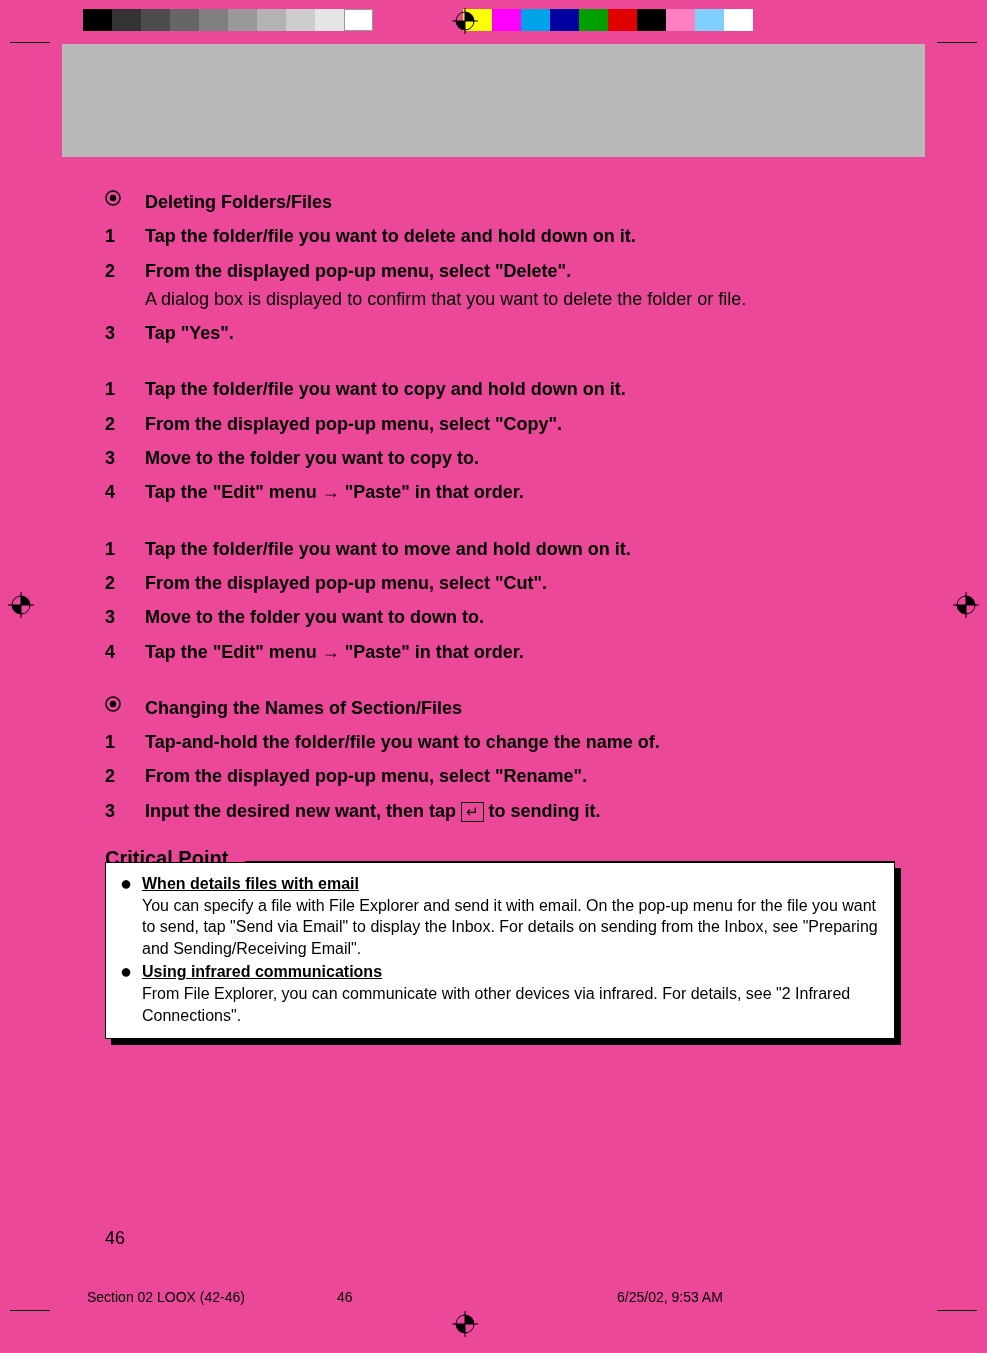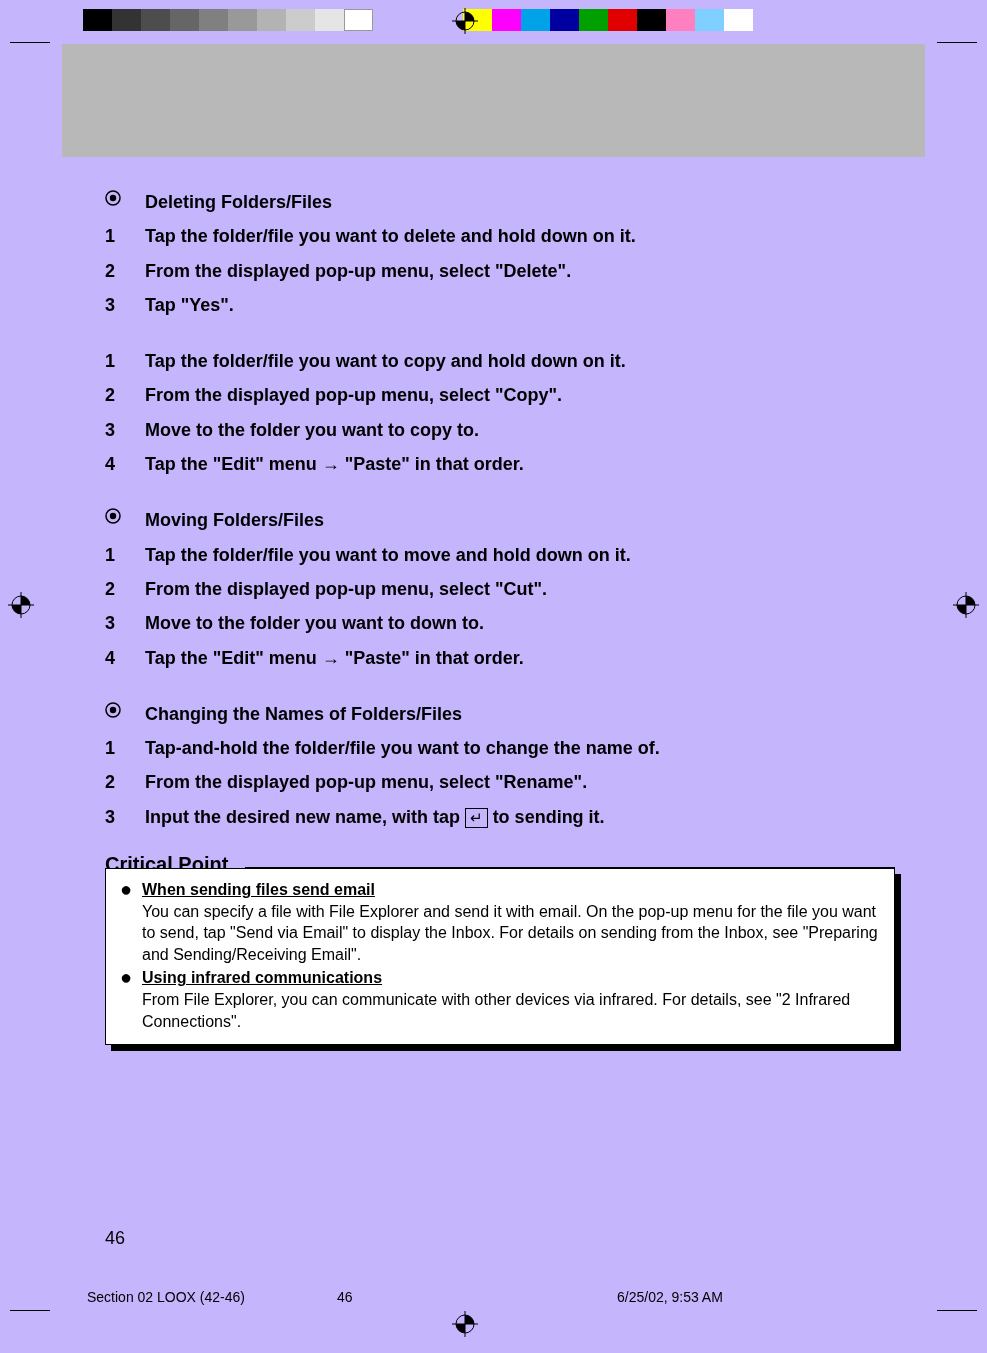--- a/index.html
+++ b/index.html
@@ -1,16 +1,16 @@
 <!DOCTYPE html>
 <html><head>
 <meta charset="utf-8">
 <style>
   html,body{margin:0;padding:0;background:#fff;font-family:Helvetica,Arial,sans-serif;color:#000}
-  .page{width:987px;height:1353px;position:relative;background:#c4b5fd;overflow:hidden}
+  .page{width:987px;height:1353px;position:relative;background:#ec4899;overflow:hidden}
   .colorbar{position:absolute;top:9px;left:83px;display:flex}
   .colorbar .sw{width:29px;height:22px}
   .reg-top{position:absolute;top:8px;left:452px}
   .reg-bottom{position:absolute;bottom:12px;left:452px}
   .reg-left{position:absolute;top:592px;left:8px}
   .reg-right{position:absolute;top:592px;right:8px}
   .crop-tl-h{position:absolute;top:42px;left:10px;width:40px;height:1px;background:#000}
   .crop-tr-h{position:absolute;top:42px;right:10px;width:40px;height:1px;background:#000}
   .crop-bl-h{position:absolute;bottom:42px;left:10px;width:40px;height:1px;background:#000}
   .crop-br-h{position:absolute;bottom:42px;right:10px;width:40px;height:1px;background:#000}
@@ -116,101 +116,92 @@
           </svg>
         </div>
         <div class="txt bold">Deleting Folders/Files</div>
       </div>
       <div class="row">
         <div class="marker">1</div>
         <div class="txt"><span class="bold">Tap the folder/file you want to delete and hold down on it.</span></div>
       </div>
       <div class="row">
         <div class="marker">2</div>
-        <div class="txt"><span class="bold">From the displayed pop-up menu, select "Delete".</span></div>
+        <div class="txt"><span class="bold">From the displayed pop-up menu, select "Delete".</span><div class="note">A dialog box is displayed to confirm that you want to delete the folder or file.</div></div>
       </div>
       <div class="row">
         <div class="marker">3</div>
         <div class="txt"><span class="bold">Tap "Yes".</span></div>
       </div>
       <div class="gap"></div>
       <div class="row">
         <div class="marker">1</div>
         <div class="txt"><span class="bold">Tap the folder/file you want to copy and hold down on it.</span></div>
       </div>
       <div class="row">
         <div class="marker">2</div>
         <div class="txt"><span class="bold">From the displayed pop-up menu, select "Copy".</span></div>
       </div>
       <div class="row">
         <div class="marker">3</div>
         <div class="txt"><span class="bold">Move to the folder you want to copy to.</span></div>
+      </div>
+      <div class="row">
+        <div class="marker">4</div>
+        <div class="txt"><span class="bold">Tap the "Edit" menu → "Paste" in that order.</span></div>
+      </div>
+      <div class="gap"></div>
+      <div class="row">
+        <div class="marker">1</div>
+        <div class="txt"><span class="bold">Tap the folder/file you want to move and hold down on it.</span></div>
+      </div>
+      <div class="row">
+        <div class="marker">2</div>
+        <div class="txt"><span class="bold">From the displayed pop-up menu, select "Cut".</span></div>
+      </div>
+      <div class="row">
+        <div class="marker">3</div>
+        <div class="txt"><span class="bold">Move to the folder you want to down to.</span></div>
       </div>
       <div class="row">
         <div class="marker">4</div>
         <div class="txt"><span class="bold">Tap the "Edit" menu → "Paste" in that order.</span></div>
       </div>
       <div class="gap"></div>
       <div class="row">
         <div class="marker bullet-icon">
           <svg width="16" height="16" viewBox="0 0 16 16">
             <circle cx="8" cy="8" r="7" fill="none" stroke="#000" stroke-width="1.5"></circle>
             <circle cx="8" cy="8" r="3.2" fill="#000"></circle>
           </svg>
         </div>
-        <div class="txt bold">Moving Folders/Files</div>
-      </div>
-      <div class="row">
-        <div class="marker">1</div>
-        <div class="txt"><span class="bold">Tap the folder/file you want to move and hold down on it.</span></div>
-      </div>
-      <div class="row">
-        <div class="marker">2</div>
-        <div class="txt"><span class="bold">From the displayed pop-up menu, select "Cut".</span></div>
-      </div>
-      <div class="row">
-        <div class="marker">3</div>
-        <div class="txt"><span class="bold">Move to the folder you want to down to.</span></div>
-      </div>
-      <div class="row">
-        <div class="marker">4</div>
-        <div class="txt"><span class="bold">Tap the "Edit" menu → "Paste" in that order.</span></div>
-      </div>
-      <div class="gap"></div>
-      <div class="row">
-        <div class="marker bullet-icon">
-          <svg width="16" height="16" viewBox="0 0 16 16">
-            <circle cx="8" cy="8" r="7" fill="none" stroke="#000" stroke-width="1.5"></circle>
-            <circle cx="8" cy="8" r="3.2" fill="#000"></circle>
-          </svg>
-        </div>
-        <div class="txt bold">Changing the Names of Folders/Files</div>
+        <div class="txt bold">Changing the Names of Section/Files</div>
       </div>
       <div class="row">
         <div class="marker">1</div>
         <div class="txt"><span class="bold">Tap-and-hold the folder/file you want to change the name of.</span></div>
       </div>
       <div class="row">
         <div class="marker">2</div>
         <div class="txt"><span class="bold">From the displayed pop-up menu, select "Rename".</span></div>
       </div>
       <div class="row">
         <div class="marker">3</div>
-        <div class="txt"><span class="bold">Input the desired new name, with tap </span><span class="enter-key">↵</span><span class="bold"> to sending it.</span></div>
+        <div class="txt"><span class="bold">Input the desired new want, then tap </span><span class="enter-key">↵</span><span class="bold"> to sending it.</span></div>
       </div>
       <div class="cp-heading">Critical Point</div>
       <div class="cp-wrap">
         <div class="cp-rule"></div>
       </div>
       <div class="cp-box-shadow">
         <div class="cp-shadow"></div>
         <div class="cp-box">
           <div class="cp-item">
             <div class="cp-dot">●</div>
-            <div class="cp-body"><span class="bold" style="text-decoration:underline">When sending files send email</span><br><span>You can specify a file with File Explorer and send it with email. On the pop-up menu for the file you want to send, tap "Send via Email" to display the Inbox. For details on sending from the Inbox, see "Preparing and Sending/Receiving Email".</span></div>
+            <div class="cp-body"><span class="bold" style="text-decoration:underline">When details files with email</span><br><span>You can specify a file with File Explorer and send it with email. On the pop-up menu for the file you want to send, tap "Send via Email" to display the Inbox. For details on sending from the Inbox, see "Preparing and Sending/Receiving Email".</span></div>
           </div>
           <div class="cp-item">
             <div class="cp-dot">●</div>
             <div class="cp-body"><span class="bold" style="text-decoration:underline">Using infrared communications</span><br><span>From File Explorer, you can communicate with other devices via infrared. For details, see "2 Infrared Connections".</span></div>
           </div>
         </div>
       </div>
     </div>
 
   <div class="pgnum">46</div>

